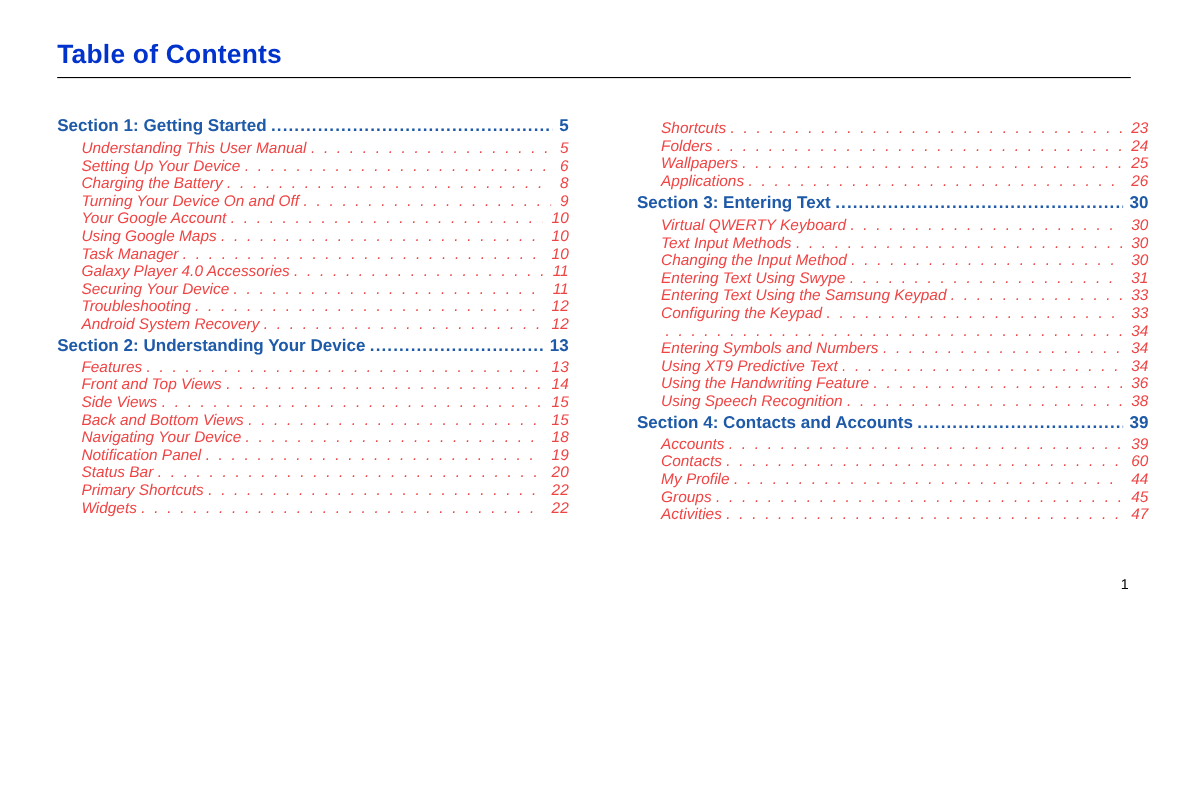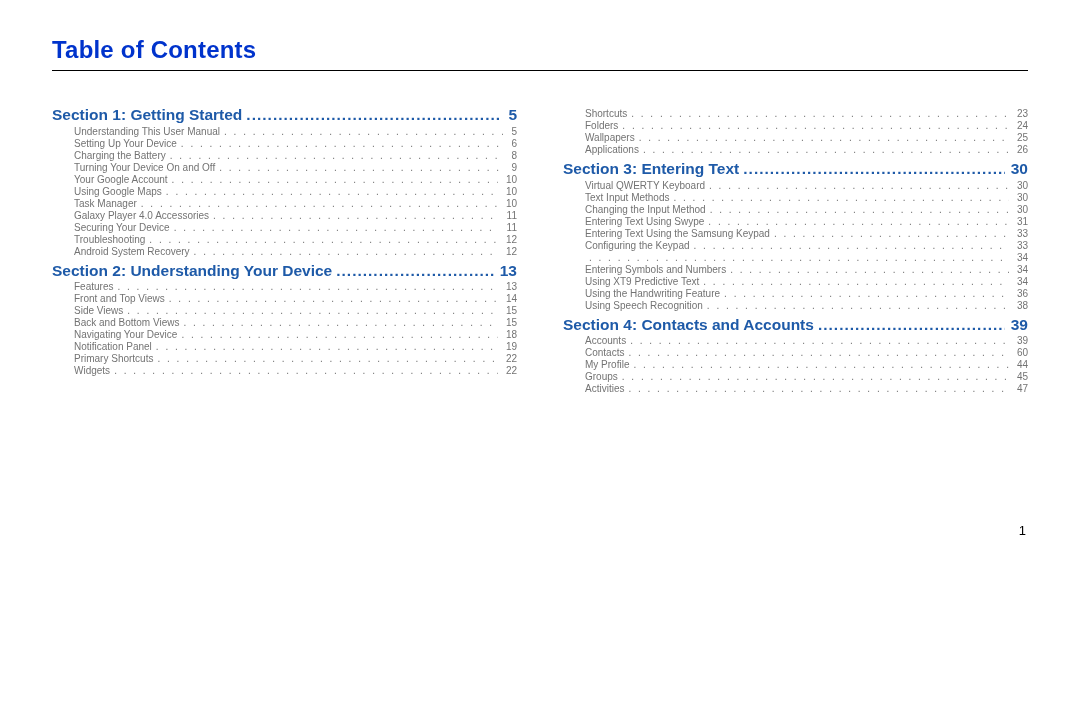--- a/index.html
+++ b/index.html
@@ -25,21 +25,21 @@
     letter-spacing: 0.2px;
     font-family: Arial, Helvetica, sans-serif;
   }
   .rule {
     border: 0;
     border-top: 1px solid #000;
     margin: 6px 0 18px 0;
   }
   .columns {
     display: flex;
-    gap: 46px;
+    gap: 62px;
     margin-top: 36px;
   }
   .col {
     width: 465px;
   }
   .section-row, .sub-row {
     display: flex;
     align-items: baseline;
     line-height: 1.0;
   }
@@ -47,23 +47,24 @@
     margin-top: 6px;
     margin-bottom: 4px;
     font-weight: 700;
     font-size: 15.5px;
     color: #1e5aa8;
   }
   .section-row.first { margin-top: 0; }
   .section-label { white-space: nowrap; }
   .section-page  { padding-left: 4px; }
   .sub-row {
-    font-size: 10px;
-    color: #737373;
+    font-size: 14px;
+    color: #ef4444;
     margin: 2.0px 0 2.0px 22px;
+    font-style: italic;
   }
   .sub-label { white-space: nowrap; }
   .sub-page  { padding-left: 6px; text-align: center; }
   .leader {
     flex: 1 1 auto;
     overflow: hidden;
     white-space: nowrap;
     margin: 0 2px 0 4px;
     color: inherit;
     letter-spacing: 2px;
@@ -180,20 +181,25 @@
           <span class="sub-label">Navigating Your Device</span>
           <span class="leader"></span>
           <span class="sub-page">18</span>
         </div>
         <div class="sub-row">
           <span class="sub-label">Notification Panel</span>
           <span class="leader"></span>
           <span class="sub-page">19</span>
         </div>
         <div class="sub-row">
+          <span class="sub-label">Status Bar</span>
+          <span class="leader"></span>
+          <span class="sub-page">20</span>
+        </div>
+        <div class="sub-row">
           <span class="sub-label">Primary Shortcuts</span>
           <span class="leader"></span>
           <span class="sub-page">22</span>
         </div>
         <div class="sub-row">
           <span class="sub-label">Widgets</span>
           <span class="leader"></span>
           <span class="sub-page">22</span>
         </div>
       </div>

